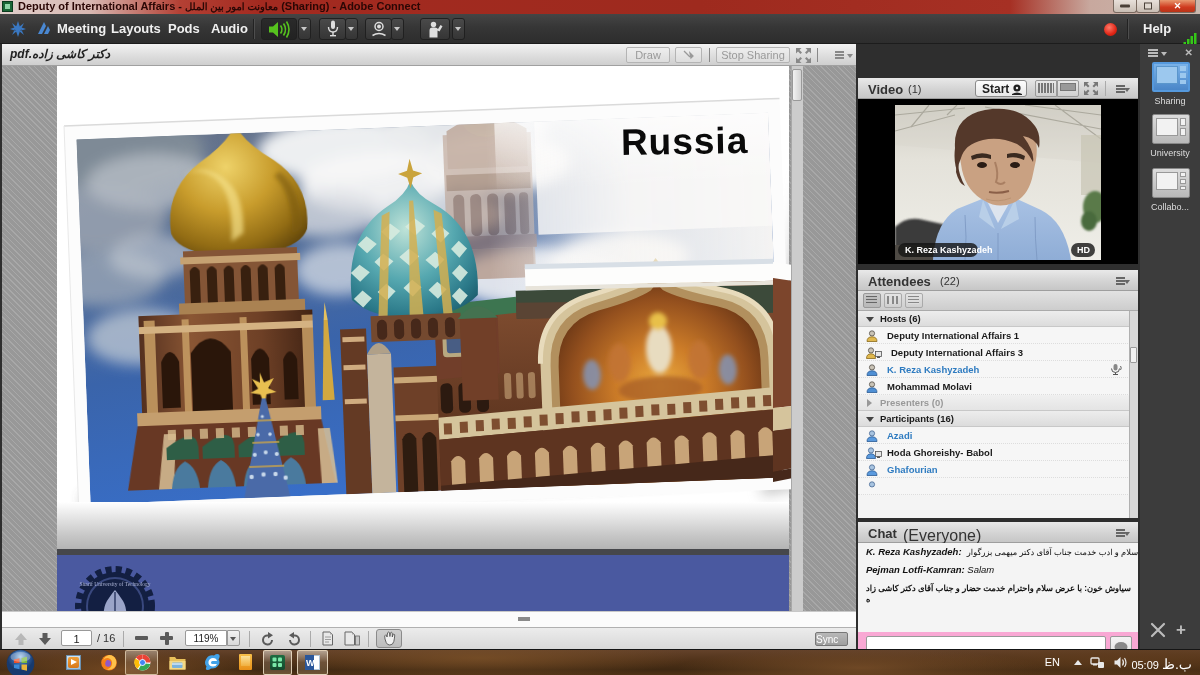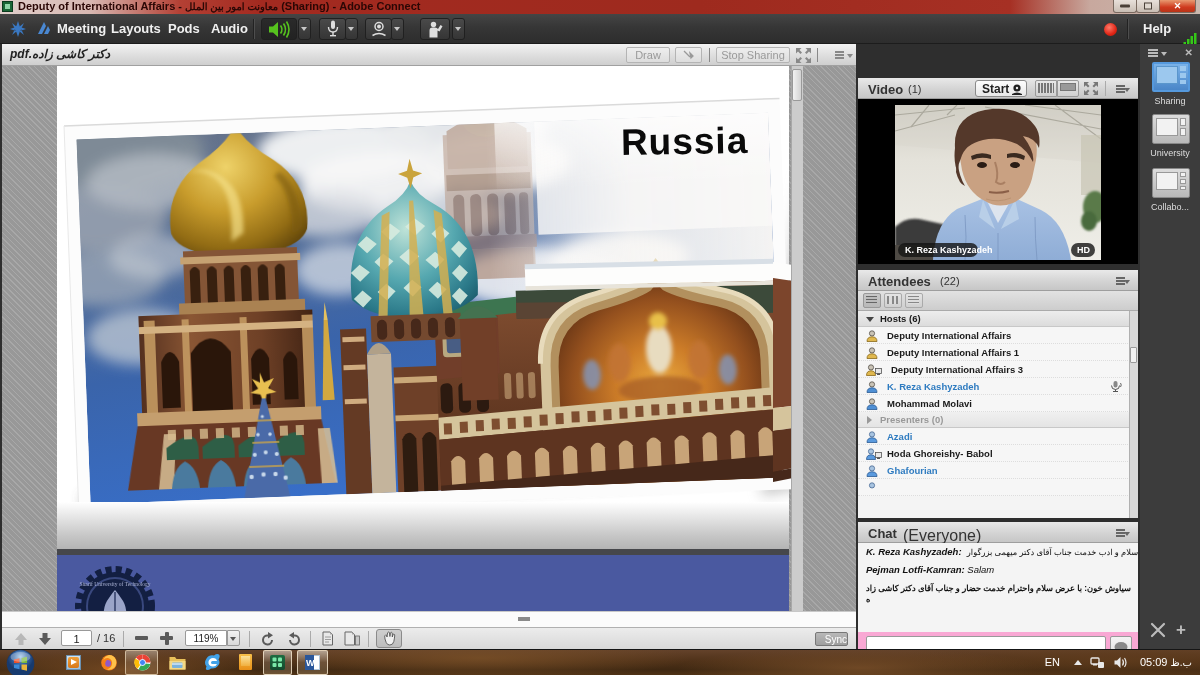--- a/index.html
+++ b/index.html
@@ -589,21 +589,21 @@
             <path d="M2 1 L9 1 L11.5 3.5 L11.5 14 L2 14 Z" fill="#e8e8e8" stroke="#666" stroke-width="1"></path>
             <path d="M9 1 L9 3.5 L11.5 3.5 Z" fill="#aaa"></path>
             <rect x="12.5" y="5" width="4" height="9" fill="#c8c8c8" stroke="#666" stroke-width="0.8"></rect>
           </g>
         </svg>
       <span class="pdfsep" style="left:366px"></span>
       <span class="abs" style="left:374px;top:1px;width:26px;height:19px;background:linear-gradient(#cfcfcf,#bdbdbd);border:1px solid #8a8a8a;border-radius:3px"></span>
       <svg class="abs" style="left:381px;top:3px" width="13" height="15" viewBox="0 0 13 15">
           <path d="M2 8 Q1 4 2.8 3.8 Q3.6 3.7 4 6 L4.4 3 Q4.6 1 5.6 1 Q6.6 1 6.7 3 L6.9 5.5 L7.3 2.8 Q7.5 1.2 8.4 1.3 Q9.3 1.4 9.3 3 L9.3 6 L9.9 4 Q10.2 2.8 11 3 Q11.9 3.3 11.7 5 Q11.4 8 10.8 10.5 Q10 14 6.8 14 Q4.2 14 3.2 11.5 Z" fill="#f0f0f0" stroke="#555" stroke-width="0.9"></path>
         </svg>
-      <span class="abs" style="left:813px;top:4px;width:33px;height:14px;background:linear-gradient(#b8b8b8,#9e9e9e);border:1px solid #777;border-radius:2px;font-size:10px;color:#fff;text-align:right;line-height:13px">Sync</span>
+      <span class="abs" style="left:813px;top:4px;width:33px;height:14px;background:linear-gradient(#b8b8b8,#9e9e9e);border:1px solid #777;border-radius:2px;font-size:10px;color:#fff;text-align:left;line-height:13px">Sync</span>
     </div>
   </div>
 
   <div id="videopod" class="abs pod">
     <div class="podheader">
         <span style="position:absolute;left:10px;top:4px">Video</span>
         <span style="position:absolute;left:50px;top:5px;font-weight:normal;font-size:11px">(1)</span>
       <span class="abs" style="left:117px;top:2px;width:52px;height:17px;background:linear-gradient(#fdfdfd,#e8e8e8);border:1px solid #8a8a8a;border-radius:3px;font-size:12px;text-align:left;line-height:16px;color:#222;padding-left:6px;font-weight:bold">Start</span>
       <svg class="abs" style="left:153px;top:6px" width="13" height="11" viewBox="0 0 13 11">
           <g fill="#222">
@@ -716,27 +716,20 @@
     <div id="attlist" class="abs">
       <div class="grouphdr">
           <span style="position:absolute;left:8px;top:6px;border-left:4px solid transparent;border-right:4px solid transparent;border-top:5px solid #444"></span>
           <span style="position:absolute;left:22px">Hosts (6)</span>
         </div>
       <div class="attrow">
           <svg style="position:absolute;left:8px;top:3px" width="12" height="12" viewBox="0 0 12 12">
             <circle cx="6" cy="3.4" r="2.6" fill="#c9c3b6" stroke="#55504a" stroke-width="0.8"></circle>
             <path d="M1 11.5 Q1 6.8 6 6.8 Q11 6.8 11 11.5 Z" fill="#e0b84e" stroke="#8a6a1a" stroke-width="0.8"></path>
           </svg>
-          <span class="nm">Deputy International Affairs</span>
-        </div>
-      <div class="attrow">
-          <svg style="position:absolute;left:8px;top:3px" width="12" height="12" viewBox="0 0 12 12">
-            <circle cx="6" cy="3.4" r="2.6" fill="#c9c3b6" stroke="#55504a" stroke-width="0.8"></circle>
-            <path d="M1 11.5 Q1 6.8 6 6.8 Q11 6.8 11 11.5 Z" fill="#e0b84e" stroke="#8a6a1a" stroke-width="0.8"></path>
-          </svg>
           <span class="nm">Deputy International Affairs 1</span>
         </div>
       <div class="attrow">
           <svg style="position:absolute;left:8px;top:3px" width="16" height="12" viewBox="0 0 16 12">
             <circle cx="5" cy="3.4" r="2.6" fill="#c9c3b6" stroke="#55504a" stroke-width="0.8"></circle>
             <path d="M0.5 11.5 Q0.5 6.8 5 6.8 Q9.5 6.8 9.5 11.5 Z" fill="#e0b84e" stroke="#8a6a1a" stroke-width="0.8"></path>
             <rect x="9.5" y="4.5" width="6" height="5" fill="#e8e8e8" stroke="#555" stroke-width="0.8"></rect>
             <rect x="11" y="9.5" width="3" height="1.5" fill="#555"></rect>
           </svg>
           <span class="nm" style="left:33px">Deputy International Affairs 3</span>
@@ -759,20 +752,24 @@
       <div class="attrow">
           <svg style="position:absolute;left:8px;top:3px" width="12" height="12" viewBox="0 0 12 12">
             <circle cx="6" cy="3.4" r="2.6" fill="#c9c3b6" stroke="#55504a" stroke-width="0.8"></circle>
             <path d="M1 11.5 Q1 6.8 6 6.8 Q11 6.8 11 11.5 Z" fill="#4e8fd4" stroke="#2a5a94" stroke-width="0.8"></path>
           </svg>
           <span class="nm">Mohammad Molavi</span>
         </div>
       <div class="grouphdr" style="background:linear-gradient(#f0f0f0,#e4e4e4)">
           <span style="position:absolute;left:9px;top:4px;border-top:4px solid transparent;border-bottom:4px solid transparent;border-left:5px solid #999"></span>
           <span style="position:absolute;left:22px;color:#999">Presenters (0)</span>
+        </div>
+      <div class="grouphdr">
+          <span style="position:absolute;left:8px;top:6px;border-left:4px solid transparent;border-right:4px solid transparent;border-top:5px solid #444"></span>
+          <span style="position:absolute;left:22px">Participants (16)</span>
         </div>
       <div class="attrow">
           <svg style="position:absolute;left:8px;top:3px" width="12" height="12" viewBox="0 0 12 12">
             <circle cx="6" cy="3.4" r="2.6" fill="#a8c4e0" stroke="#4a6a94" stroke-width="0.8"></circle>
             <path d="M1 11.5 Q1 6.8 6 6.8 Q11 6.8 11 11.5 Z" fill="#5a9ade" stroke="#2a5a94" stroke-width="0.8"></path>
           </svg>
           <span class="nm" style="color:#2e7bc0">Azadi</span>
         </div>
       <div class="attrow">
           <svg style="position:absolute;left:8px;top:3px" width="16" height="12" viewBox="0 0 16 12">
@@ -930,16 +927,16 @@
             <rect x="8" y="6" width="6" height="6" rx="1" fill="#e8e8e8"></rect>
           </g>
         </svg>
       <svg class="abs" style="right:72px;top:6px" width="14" height="13" viewBox="0 0 14 13">
           <g fill="#e8e8e8">
             <path d="M0.5 4.5 L3 4.5 L6.5 1 L6.5 12 L3 8.5 L0.5 8.5 Z"></path>
             <path d="M8.5 3.5 Q10.5 6.5 8.5 9.5" stroke="#e8e8e8" stroke-width="1.2" fill="none"></path>
             <path d="M10.5 2 Q13.5 6.5 10.5 11" stroke="#e8e8e8" stroke-width="1.2" fill="none"></path>
           </g>
         </svg>
-      <span class="abs" style="right:8px;top:6px;font-size:11px;color:#fff;white-space:nowrap" dir="ltr">05:09 <span style="font-size:10px">ب.ظ</span></span>
+      <span class="abs" style="right:8px;top:6px;font-size:11px;color:#fff;white-space:nowrap" dir="ltr">05:09 <span style="font-size:14px">ب.ظ</span></span>
     </div>
   </div>
 </div>
 
 </body></html>

